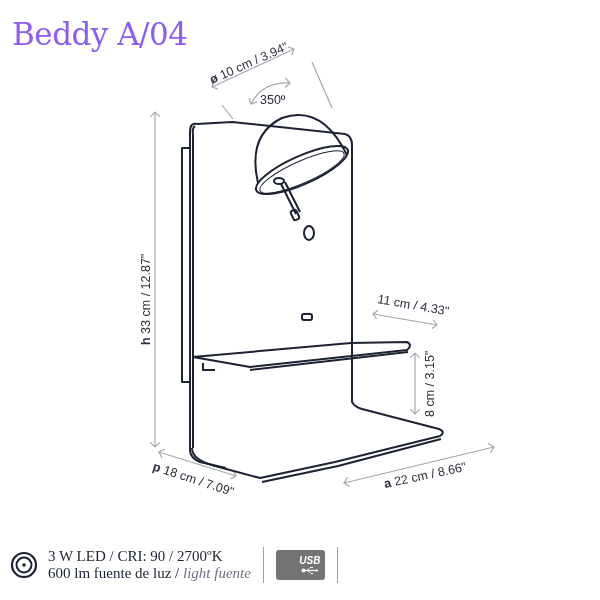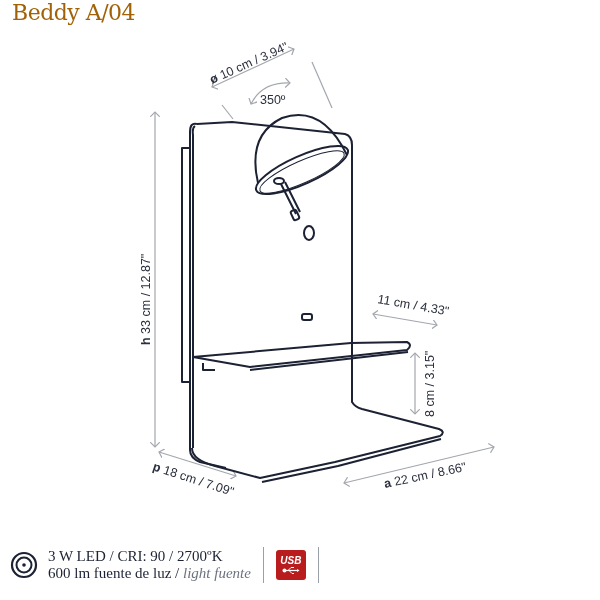--- a/index.html
+++ b/index.html
@@ -1,26 +1,26 @@
 <!DOCTYPE html>
 <html><head>
 <meta charset="utf-8">
 <style>
   html, body { margin: 0; padding: 0; background: #ffffff; }
   body { width: 600px; height: 600px; position: relative; overflow: hidden; font-family: "Liberation Sans", sans-serif; }
-  .title { position: absolute; left: 12px; top: 0; font-family: "DejaVu Serif", "Liberation Serif", serif; font-size: 22px; color: #a16207; letter-spacing: -0.5px; }
+  .title { position: absolute; left: 12px; top: 16px; font-family: "DejaVu Serif", "Liberation Serif", serif; font-size: 31px; color: #8b5cf6; letter-spacing: -0.5px; }
   svg.drawing { position: absolute; left: 0; top: 0; }
   .dim-text { font-family: "Liberation Sans", sans-serif; font-size: 12.5px; fill: #2a2f3d; }
   .dim-bold { font-weight: bold; }
   .footer { position: absolute; left: 10px; top: 543px; height: 44px; display: flex; align-items: center; }
   .led-icon { width: 28px; height: 28px; margin-right: 10px; }
   .specs { font-family: "Liberation Serif", serif; font-size: 15px; color: #1c2233; line-height: 17px; }
   .specs .italic { font-style: italic; color: #6c7280; }
   .sep { width: 1px; height: 36px; background: #9aa0a8; margin: 0 12px; }
-  .usb { width: 30px; height: 30px; background: #b91c1c; border-radius: 3px; color: #fff; display: flex; flex-direction: column; align-items: center; justify-content: center; }
+  .usb { width: 30px; height: 30px; background: #737373; border-radius: 3px; color: #fff; display: flex; flex-direction: column; align-items: center; justify-content: center; padding-left: 19px; }
   .usb .lbl { font-family: "Liberation Sans", sans-serif; font-weight: bold; font-style: italic; font-size: 10px; line-height: 10px; }
 </style>
 </head>
 <body>
 
 <div class="title">Beddy A/04</div>
 
 <svg class="drawing" width="600" height="600" viewBox="0 0 600 600">
   <defs>
     <marker id="arr" markerWidth="8" markerHeight="8" refX="4" refY="4" orient="auto-start-reverse">

